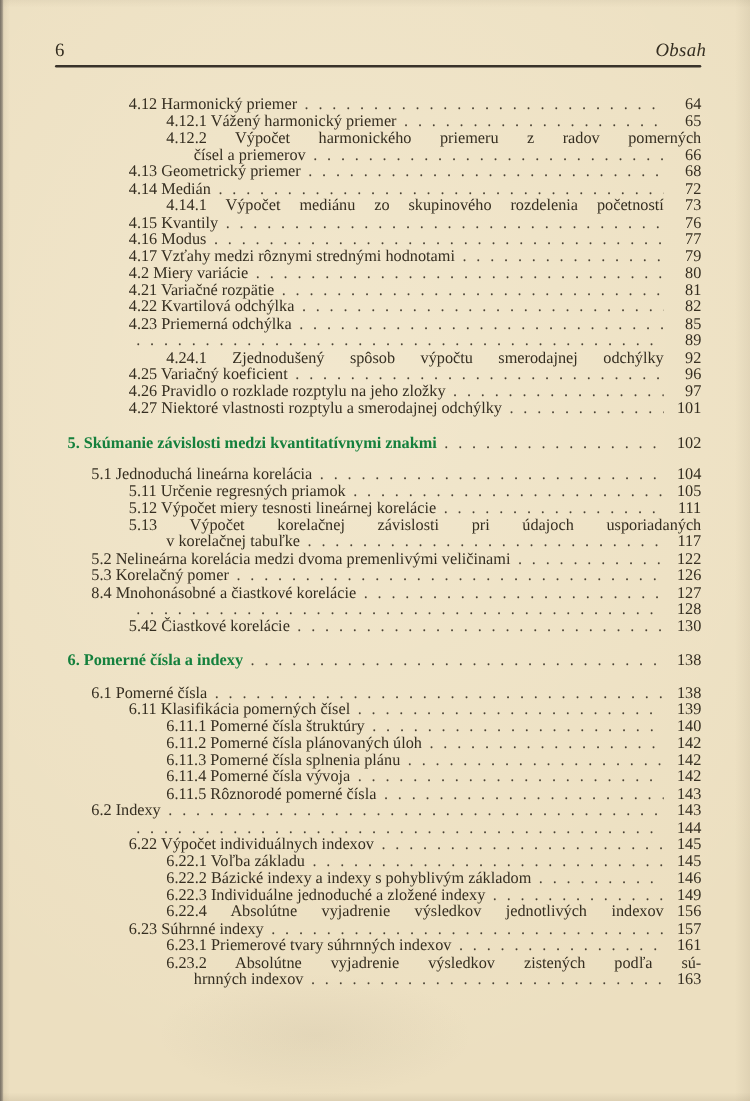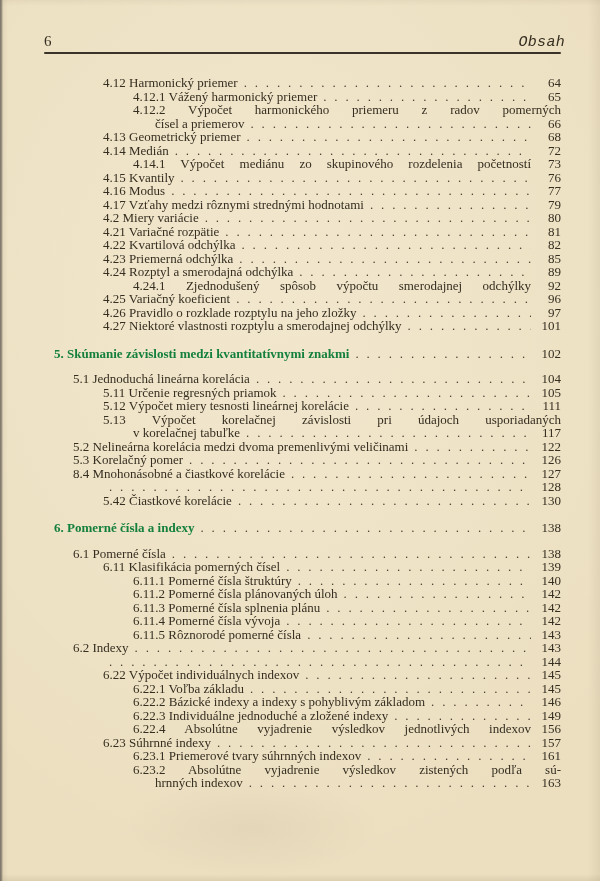--- a/index.html
+++ b/index.html
@@ -18,21 +18,21 @@
     position:absolute;left:0;top:0;width:3px;height:881px;
     background:linear-gradient(to right,#55504a, #8a8174 60%, rgba(138,129,116,0));
     opacity:.75;
   }
   .header{
     position:absolute;top:32px;left:44px;width:521px;
     display:flex;justify-content:space-between;align-items:baseline;
     font-size:15px;line-height:18px;
   }
   .header .pgnum{font-style:normal;}
-  .header .booktitle{font-style:italic;letter-spacing:.3px;font-family:Liberation Mono, monospace;}
+  .header .booktitle{font-style:italic;letter-spacing:.3px;}
   .rule{
     position:absolute;top:52px;left:44px;width:517px;height:2px;
     background:#39332a;border-radius:1px;
   }
   .toc{
     position:absolute;top:76px;left:44px;width:517px;
     font-size:13px;
   }
   .row{
     display:flex;align-items:center;
@@ -130,21 +130,20 @@
       <span class="lbl">4.22 Kvartilová odchýlka</span>
       <span class="dots">. . . . . . . . . . . . . . . . . . . . . . . . . . . . . . . . . . . . . . . . . . . . . . . . . . . . . . . . . . . . </span>
       <span class="pg">82</span>
     </div>
     <div class="row l3">
       <span class="lbl">4.23 Priemerná odchýlka</span>
       <span class="dots">. . . . . . . . . . . . . . . . . . . . . . . . . . . . . . . . . . . . . . . . . . . . . . . . . . . . . . . . . . . . </span>
       <span class="pg">85</span>
     </div>
     <div class="row l3">
-      <span class="lbl">4.24 Rozptyl a smerodajná odchýlka</span>
       <span class="dots">. . . . . . . . . . . . . . . . . . . . . . . . . . . . . . . . . . . . . . . . . . . . . . . . . . . . . . . . . . . . </span>
       <span class="pg">89</span>
     </div>
     <div class="row l4 j">
       <span class="lbl">4.24.1 Zjednodušený spôsob výpočtu smerodajnej odchýlky</span>
       <span class="pg">92</span>
     </div>
     <div class="row l3">
       <span class="lbl">4.25 Variačný koeficient</span>
       <span class="dots">. . . . . . . . . . . . . . . . . . . . . . . . . . . . . . . . . . . . . . . . . . . . . . . . . . . . . . . . . . . . </span>

